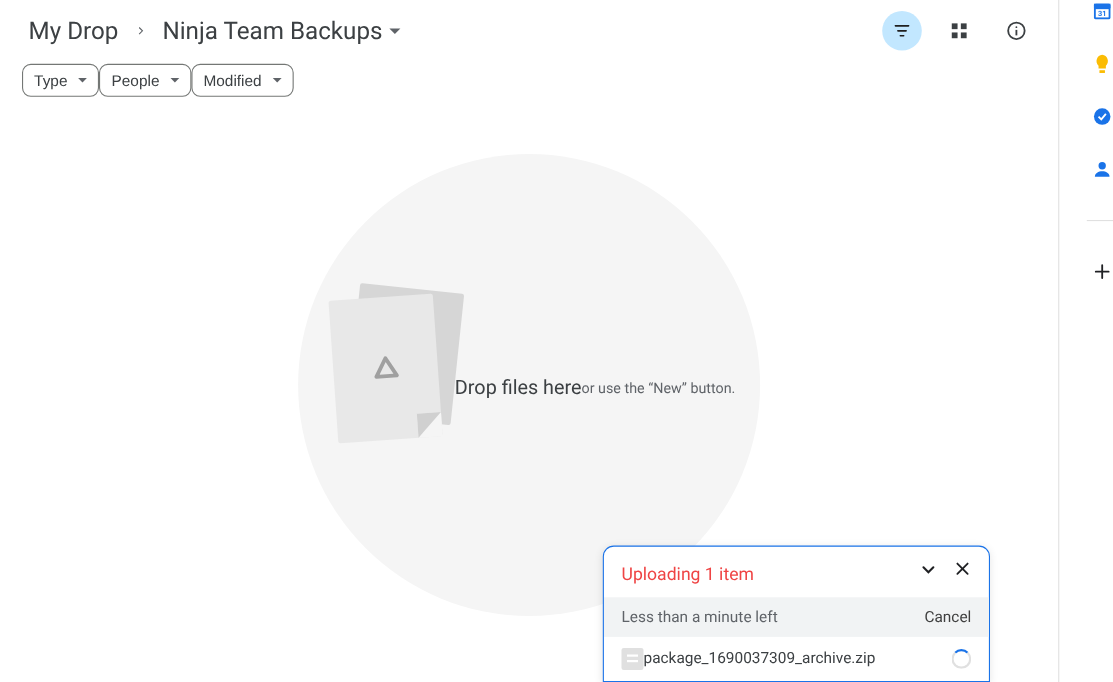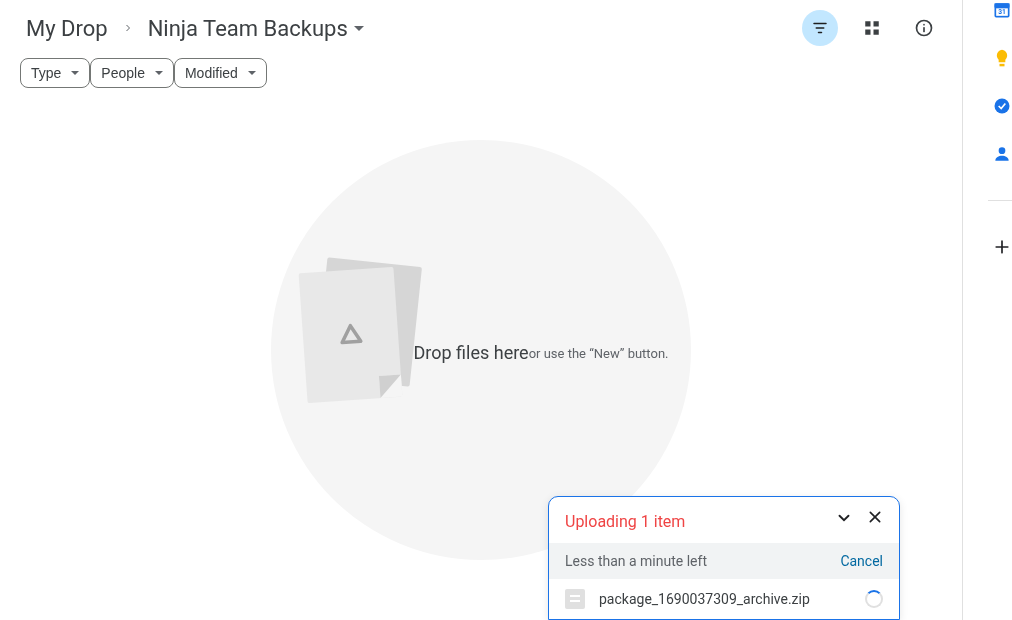--- a/index.html
+++ b/index.html
@@ -187,30 +187,29 @@
     .toast-sub {
       display: flex;
       align-items: flex-end;
       background: #f1f3f4;
       padding: 10px 16px;
       font-size: 14px;
       color: #5f6368;
     }
     .toast-sub .cancel {
       margin-left: auto;
-      color: #0369a1;
+      color: #404040;
       cursor: pointer;
     }
     .toast-item {
       display: flex;
       align-items: center;
       padding: 10px 16px;
       font-size: 14px;
       color: #3c4043;
-      gap: 14px;
     }
     .file-icon {
       width: 20px; height: 20px;
       background: #e0e0e0;
       border-radius: 2px;
       position: relative;
     }
     .file-icon::before, .file-icon::after {
       content: '';
       position: absolute;

